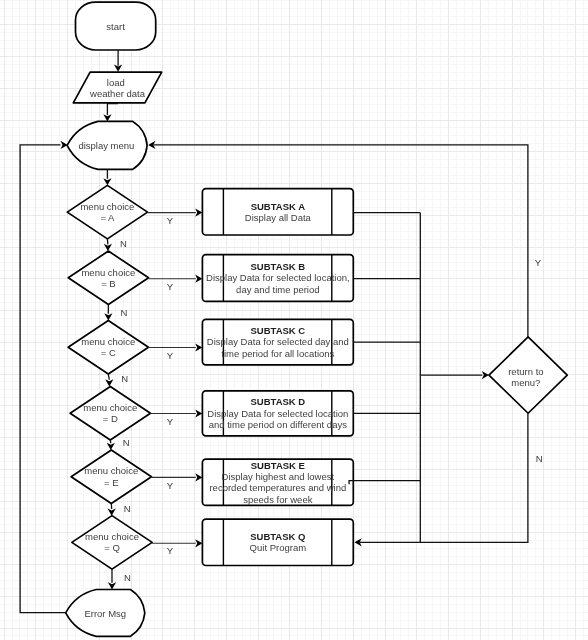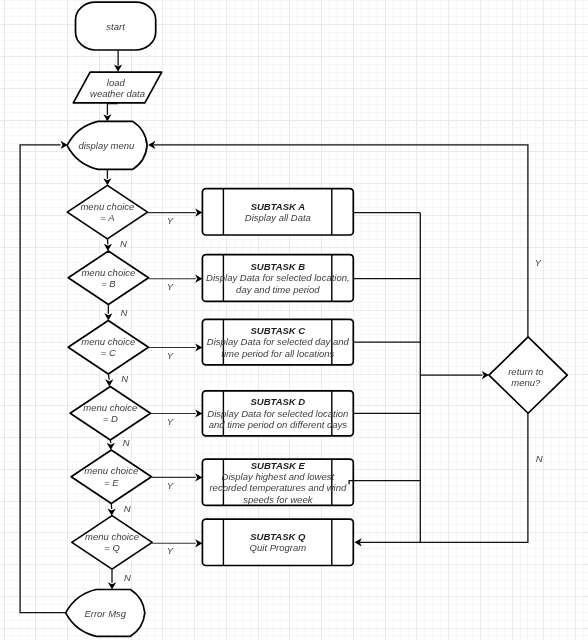--- a/index.html
+++ b/index.html
@@ -1,19 +1,19 @@
 <!DOCTYPE html>
 <html><head>
 <meta charset="utf-8">
 <title>Flowchart</title>
 <style>
   html,body{margin:0;padding:0;background:#ffffff;}
   body{width:588px;height:640px;overflow:hidden;
        font-family:"Liberation Sans",sans-serif;}
-  #canvas{position:relative;width:588px;height:640px;background:#ffffff;font-style:italic;
+  #canvas{position:relative;width:588px;height:640px;background:#ffffff;
           -webkit-font-smoothing:antialiased;}
   #grid{position:absolute;left:0;top:0;width:588px;height:640px;}
   #chart{position:absolute;left:0;top:0;}
   .sh{fill:#ffffff;stroke:#000000;stroke-width:1.7;stroke-linejoin:round;}
   .ln{fill:none;stroke:#101010;stroke-width:1.3;}
   .lnl{fill:none;stroke:#303030;stroke-width:1.1;}
   .ah{fill:#000000;stroke:none;}
   .tx{transform:translateZ(0);font-family:"Liberation Sans",sans-serif;font-size:9.5px;fill:#3d3d3d;
       text-anchor:middle;}
   .tb{font-weight:bold;fill:#1c1c1c;}

